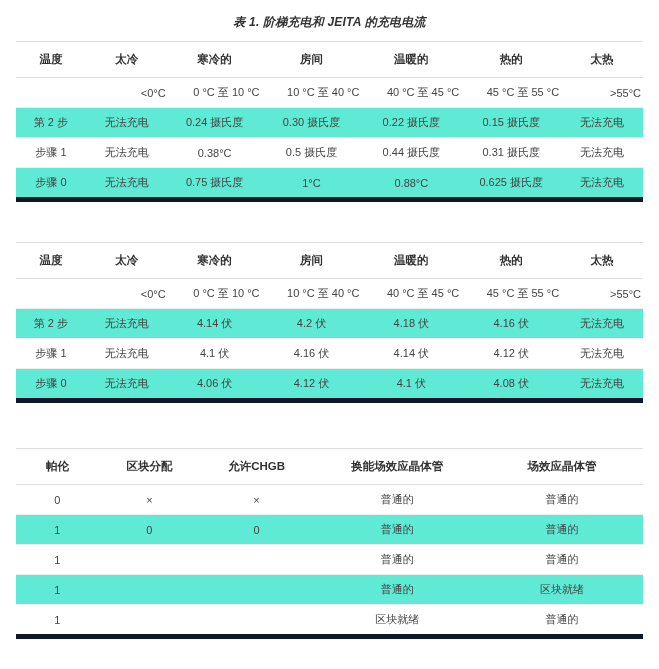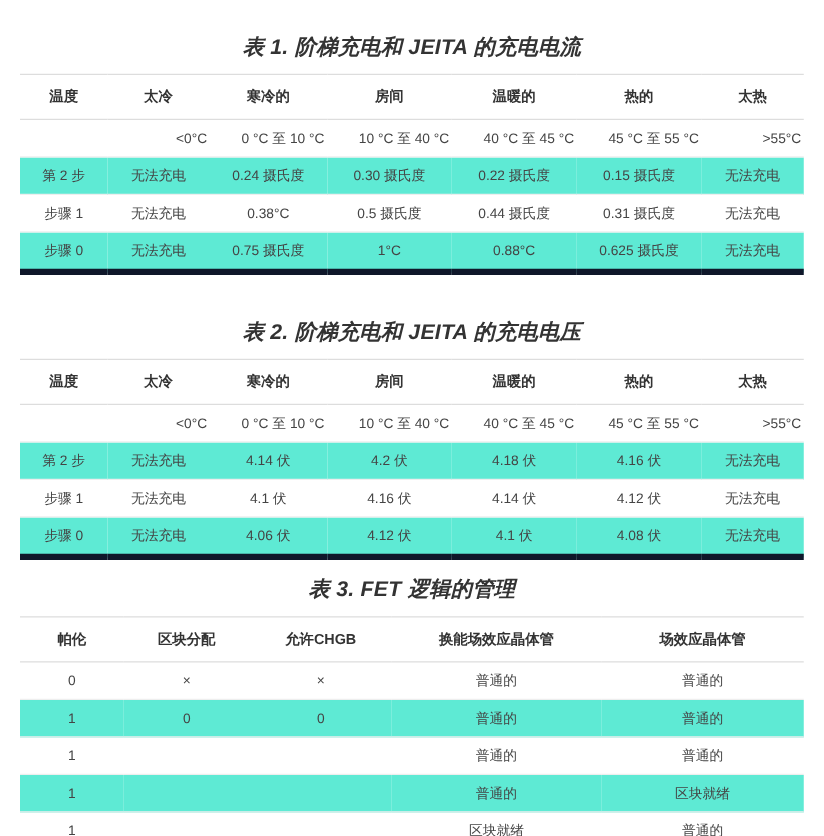--- a/index.html
+++ b/index.html
@@ -20,27 +20,26 @@
     height: 669px;
     position: relative;
     box-sizing: border-box;
   }
   .table-block {
     margin: 0 auto;
     width: 627px;
   }
   .caption {
     text-align: center;
-    font-size: 17px;
+    font-size: 12px;
     font-style: italic;
     font-weight: bold;
     color: #333333;
     margin-bottom: 10px;
     letter-spacing: 0.2px;
-    margin-top: 12px;
   }
   table {
     border-collapse: collapse;
     width: 100%;
     table-layout: fixed;
     border-top: 1px solid #dddddd;
     border-bottom: 5px solid #0f172a;
     background: #fff;
   }
   th, td {
@@ -127,21 +126,20 @@
           <td>1°C</td>
           <td>0.88°C</td>
           <td>0.625 摄氏度</td>
           <td>无法充电</td>
         </tr>
       </tbody>
     </table>
   </div>
 
   <div class="table-block block2">
-    <div class="caption">表 2. 阶梯充电和 JEITA 的充电电压</div>
     <table>
       <thead>
         <tr>
           <th style="width:11%">温度</th>
           <th style="width:13%">太冷</th>
           <th style="width:15%">寒冷的</th>
           <th style="width:16%">房间</th>
           <th style="width:16%">温暖的</th>
           <th style="width:16%">热的</th>
           <th style="width:13%">太热</th>
@@ -182,21 +180,20 @@
           <td>4.12 伏</td>
           <td>4.1 伏</td>
           <td>4.08 伏</td>
           <td>无法充电</td>
         </tr>
       </tbody>
     </table>
   </div>
 
   <div class="table-block block3">
-    <div class="caption">表 3. FET 逻辑的管理</div>
     <table>
       <thead>
         <tr>
           <th style="width:13%">帕伦</th>
           <th style="width:16%">区块分配</th>
           <th style="width:18%">允许CHGB</th>
           <th style="width:27%">换能场效应晶体管</th>
           <th style="width:26%">场效应晶体管</th>
         </tr>
       </thead>

